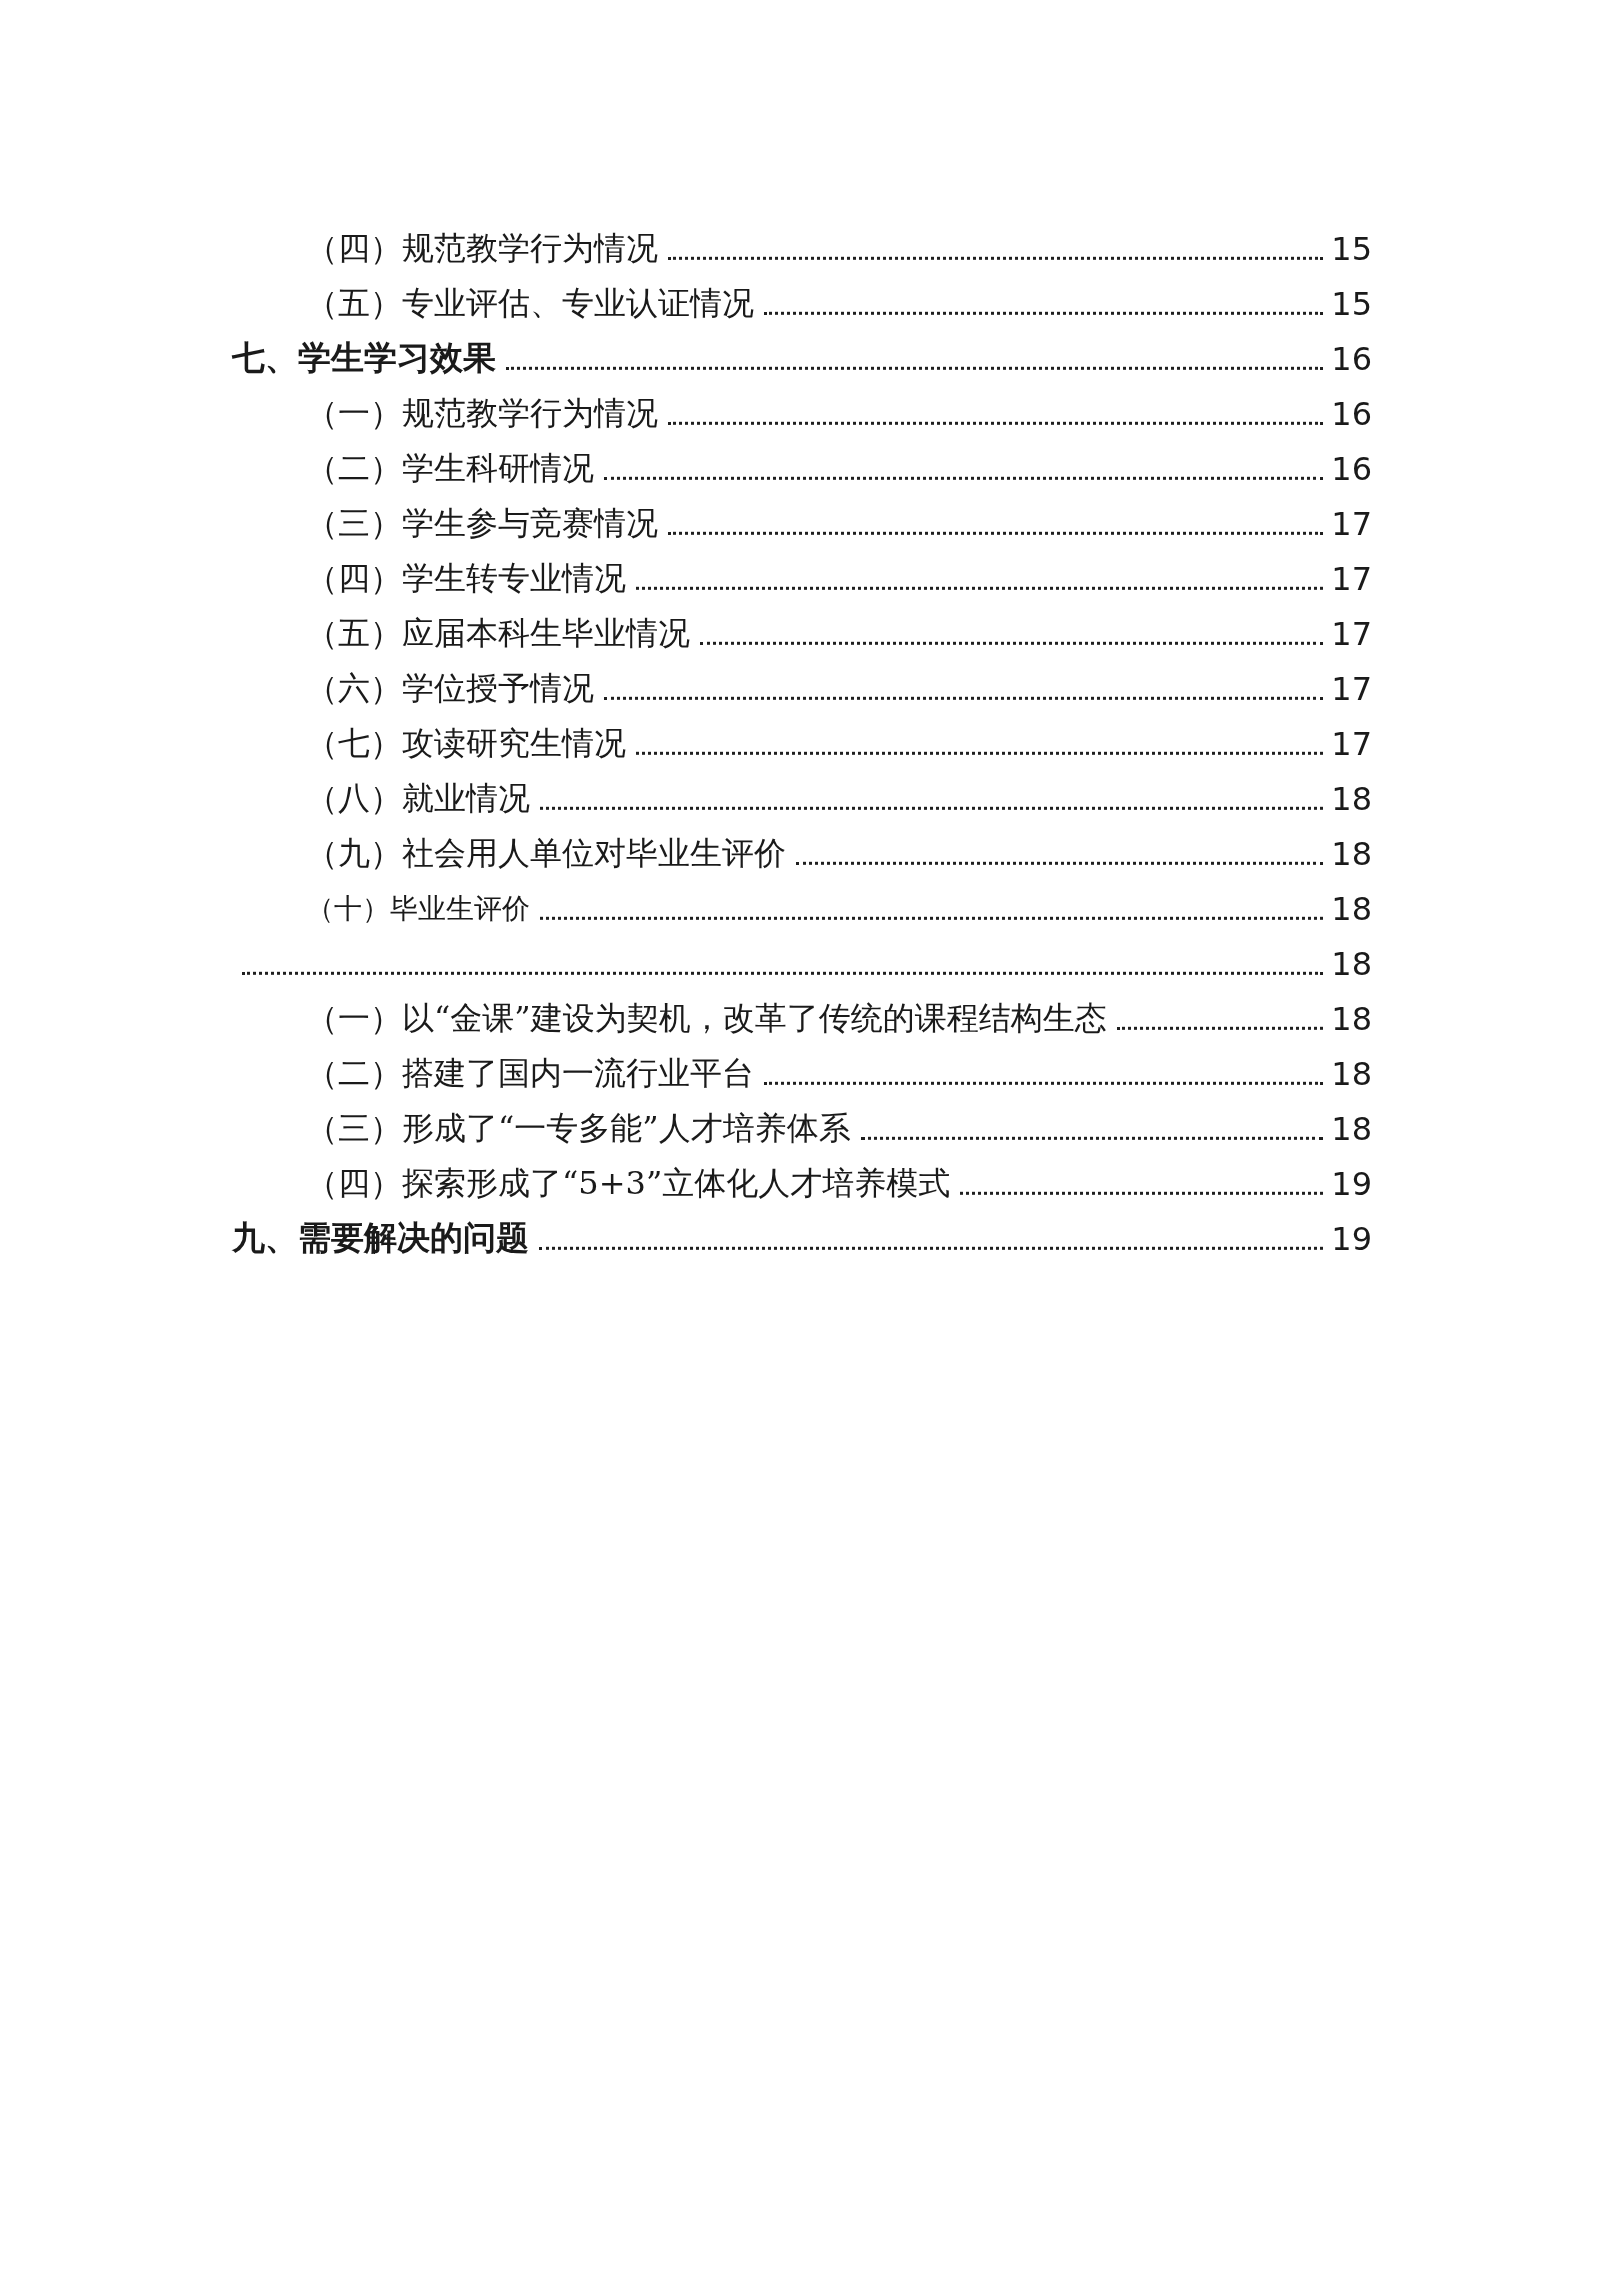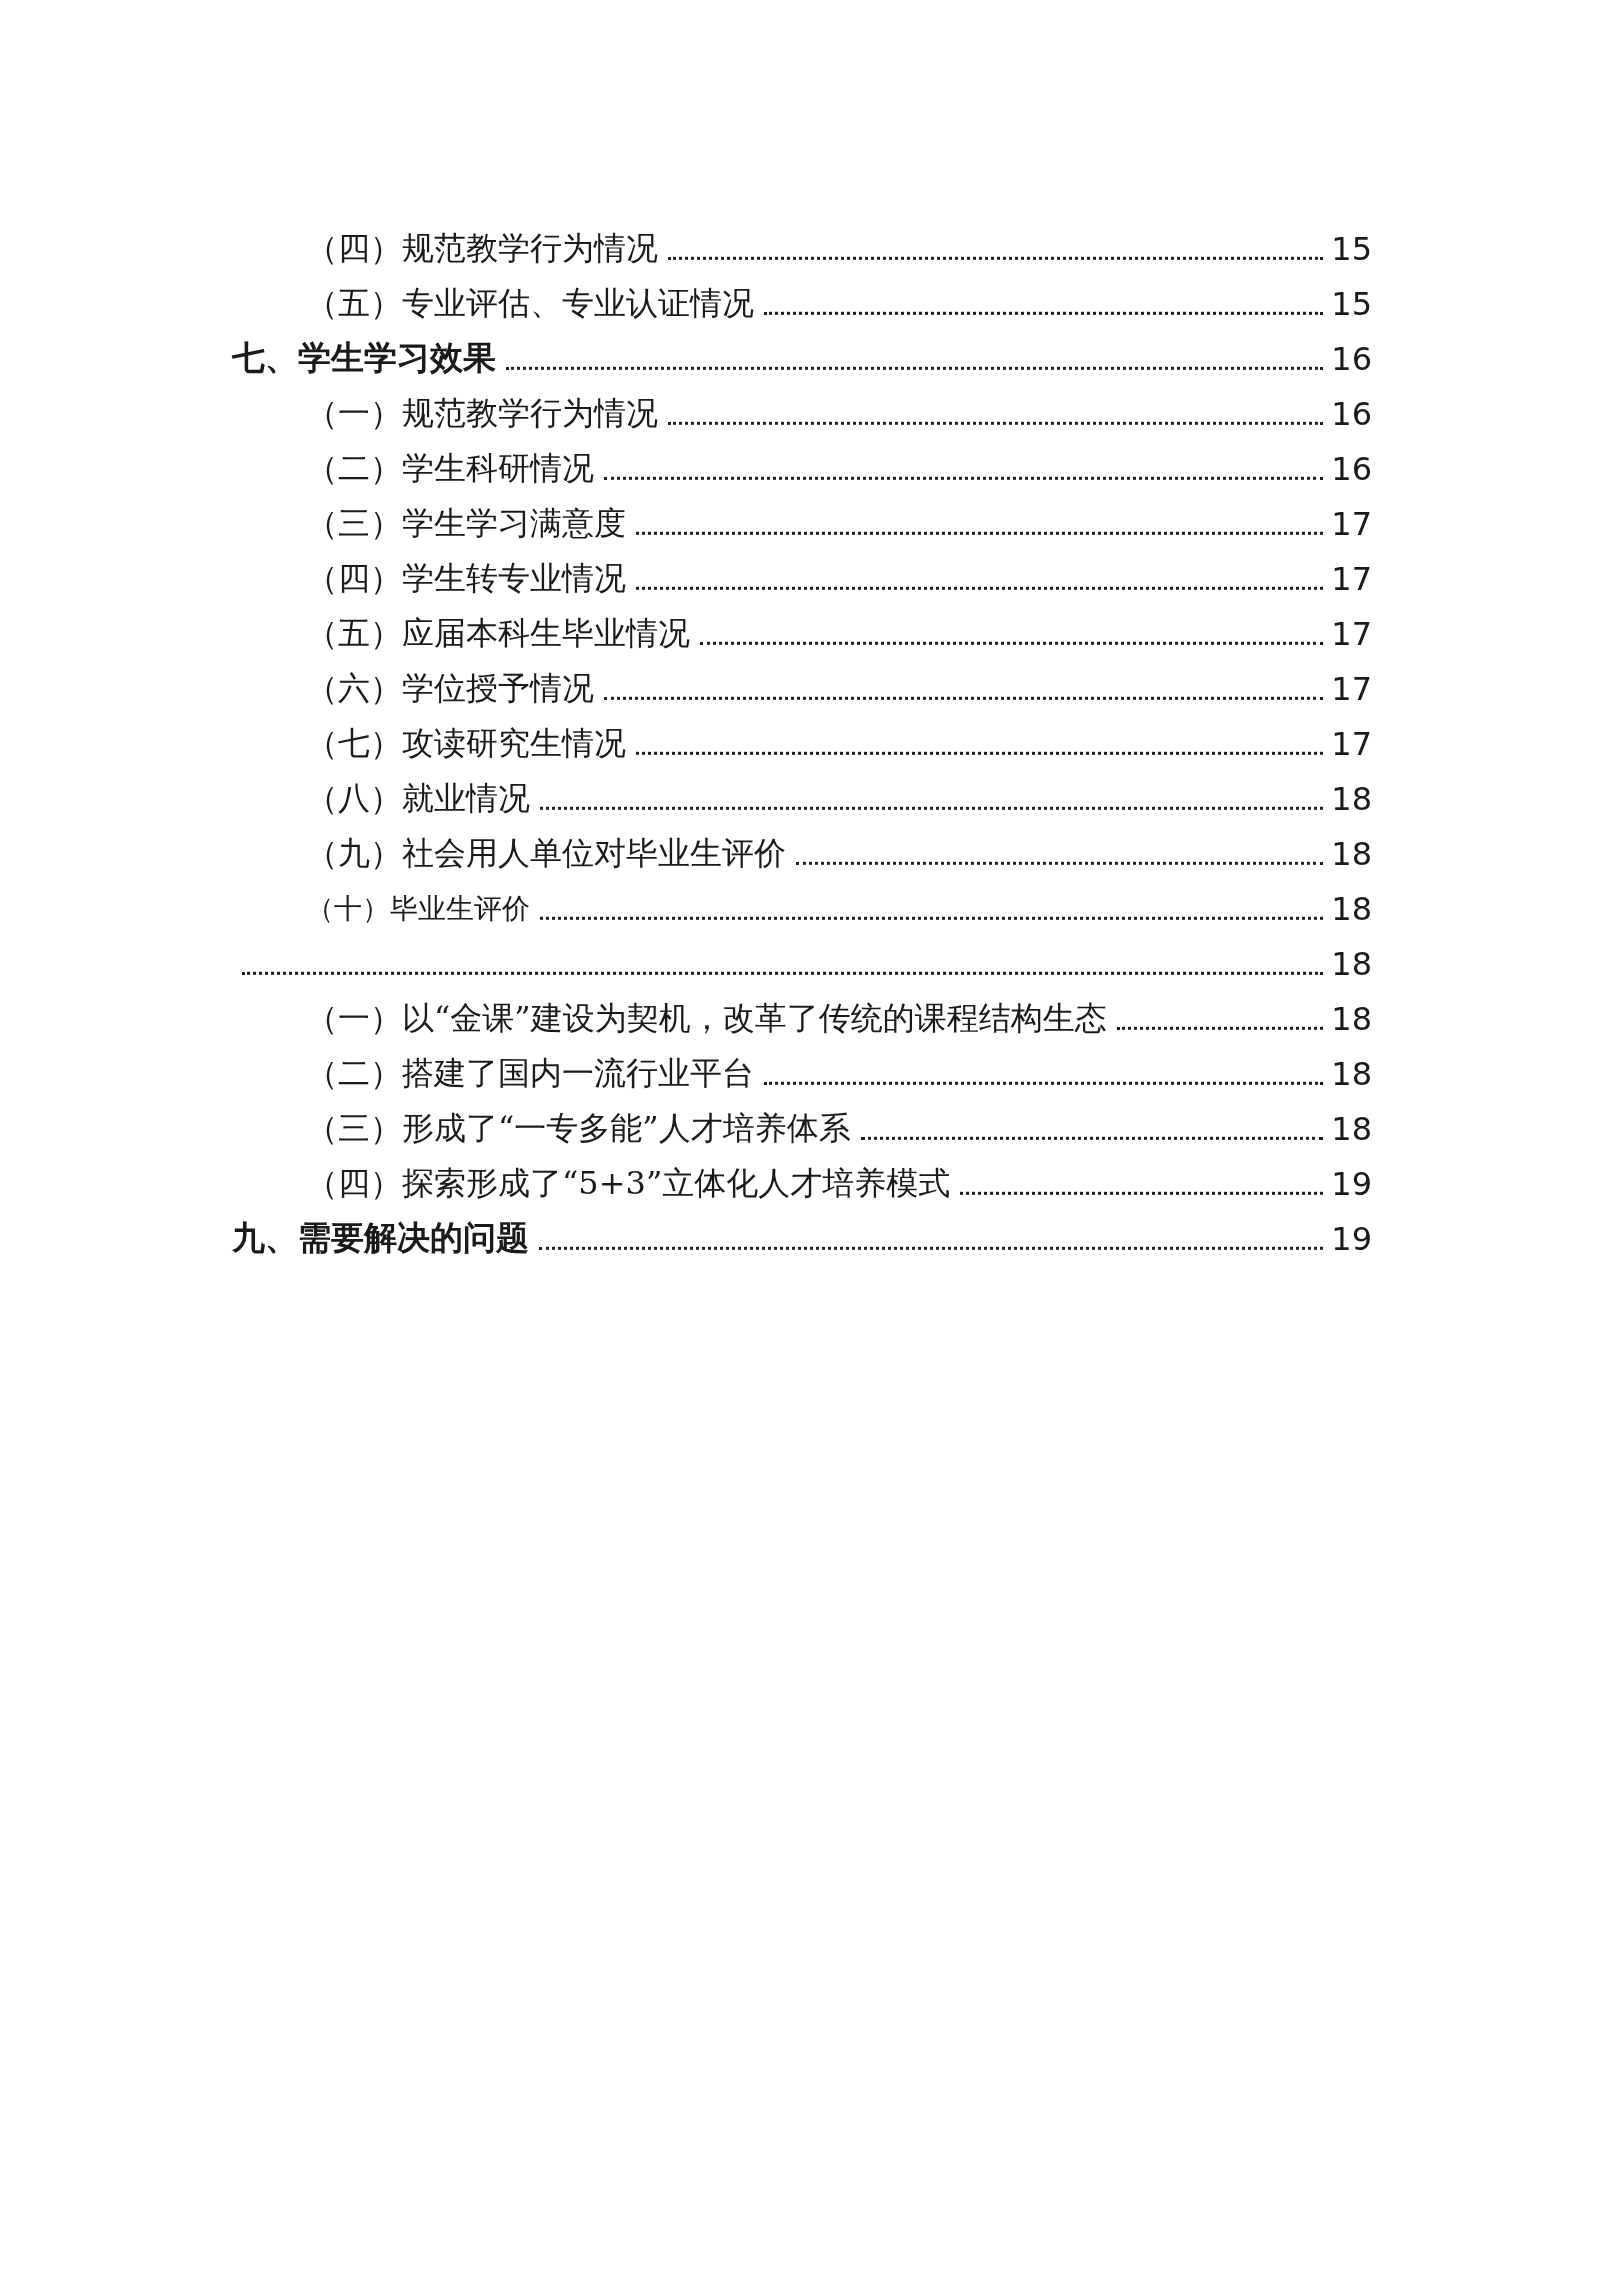--- a/index.html
+++ b/index.html
@@ -88,21 +88,21 @@
         <span class="title">（一）规范教学行为情况</span>
         <span class="leader"></span>
         <span class="pagenum">16</span>
       </div>
       <div class="toc-row l2">
         <span class="title">（二）学生科研情况</span>
         <span class="leader"></span>
         <span class="pagenum">16</span>
       </div>
       <div class="toc-row l2">
-        <span class="title">（三）学生学习满意度</span>
+        <span class="title">（三）学生参与竞赛情况</span>
         <span class="leader"></span>
         <span class="pagenum">17</span>
       </div>
       <div class="toc-row l2">
         <span class="title">（四）学生转专业情况</span>
         <span class="leader"></span>
         <span class="pagenum">17</span>
       </div>
       <div class="toc-row l2">
         <span class="title">（五）应届本科生毕业情况</span>

